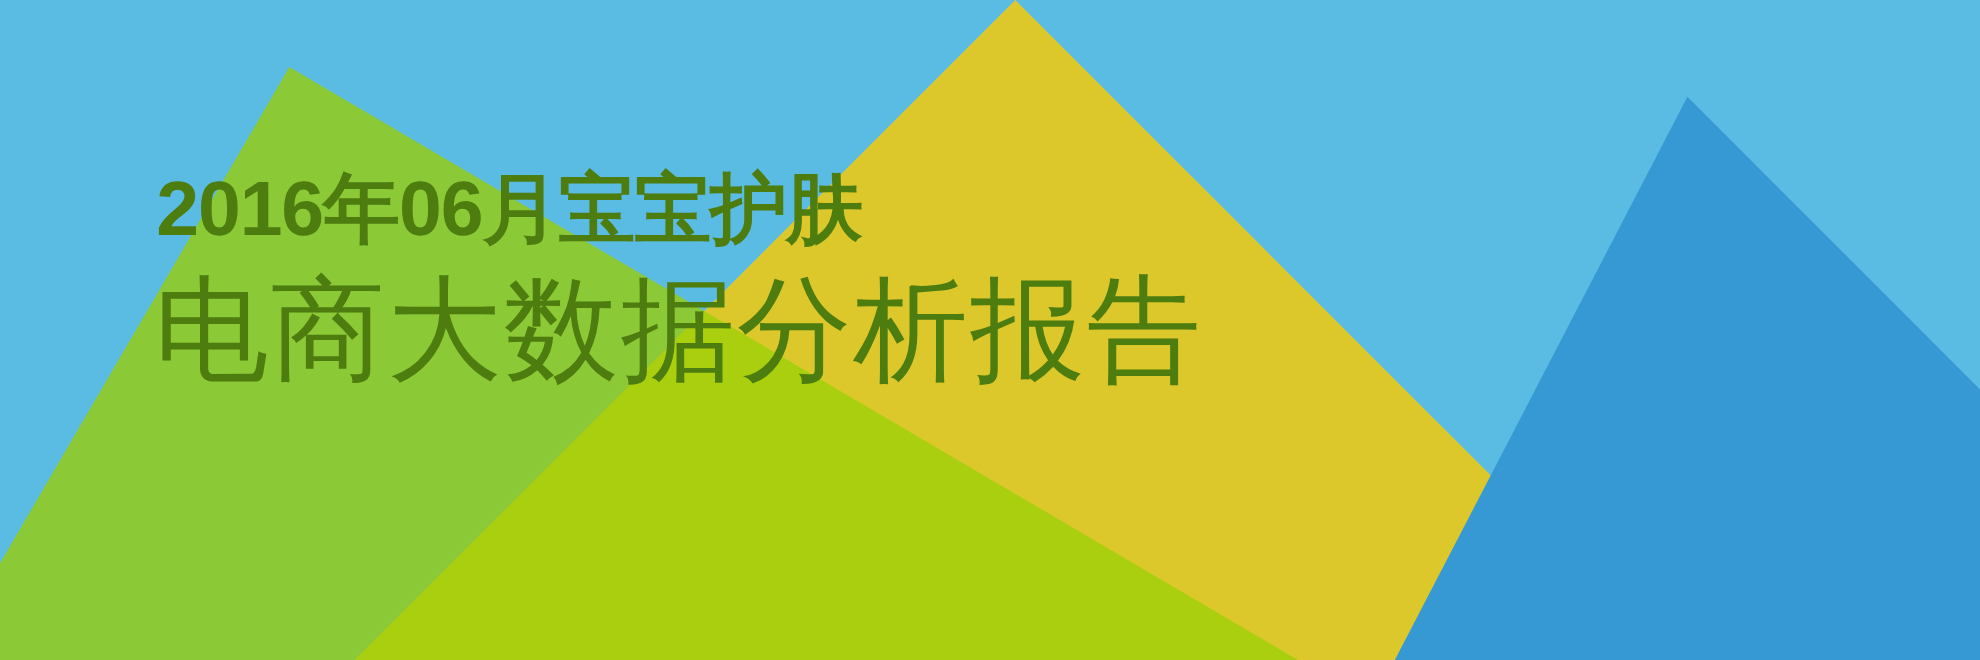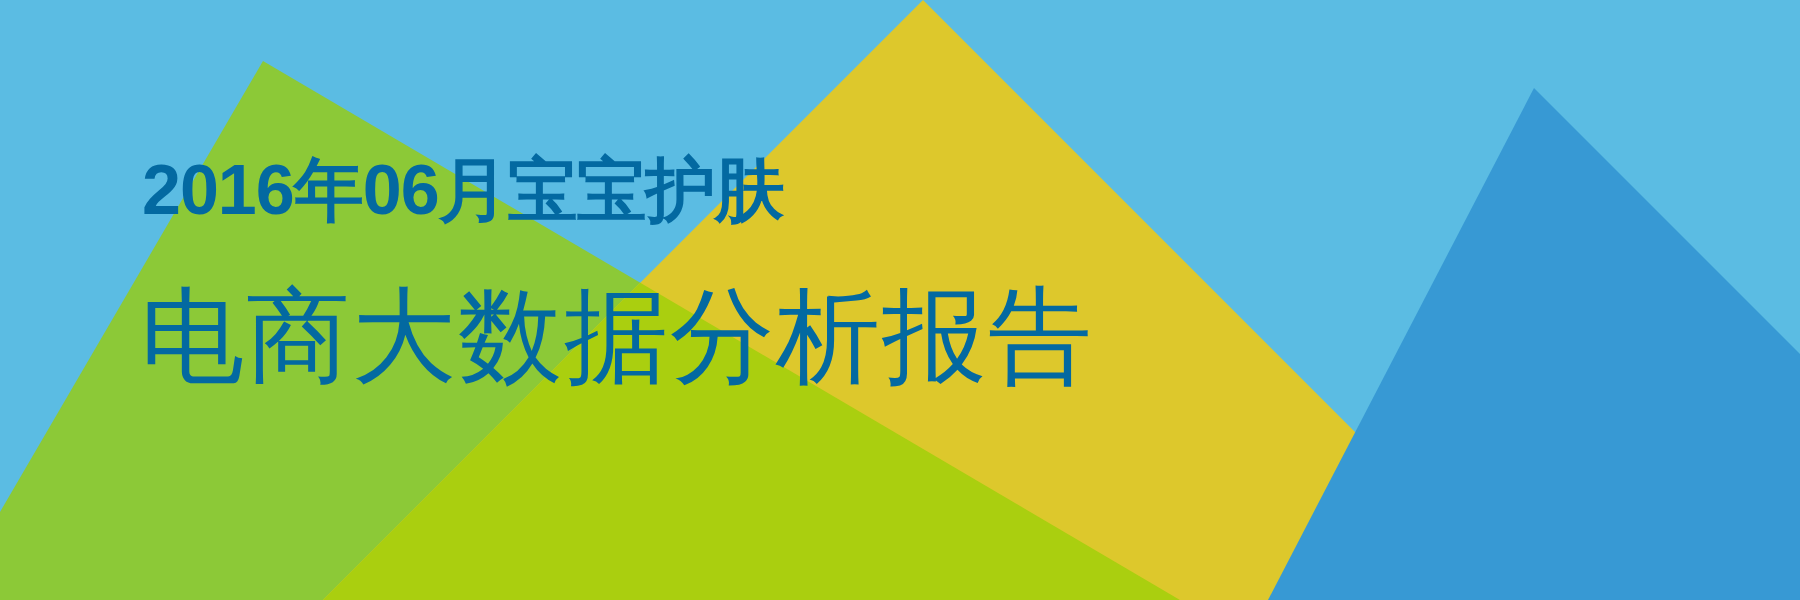--- a/index.html
+++ b/index.html
@@ -24,38 +24,37 @@
   }
   #title-block {
     position: absolute;
     top: 0; left: 0;
     width: 1800px;
     height: 600px;
     pointer-events: none;
   }
   .title-line {
     position: absolute;
-    color: #0369a1;
+    color: #4d7c0f;
     white-space: nowrap;
     line-height: 1;
   }
   #title-line-1 {
     left: 142px;
     top: 155px;
     font-size: 70px;
     font-weight: 700;
     letter-spacing: -1px;
   }
   #title-line-2 {
     left: 140px;
     top: 248px;
     font-size: 104px;
     font-weight: 400;
     letter-spacing: 2px;
-    margin-top: 36px;
   }
 </style>
 </head>
 <body>
 
 <div id="banner">
 
   <svg id="bg-svg" viewBox="0 0 1800 600" preserveAspectRatio="none">
 
     <rect x="0" y="0" width="1800" height="600" fill="#5BBCE3"></rect>

